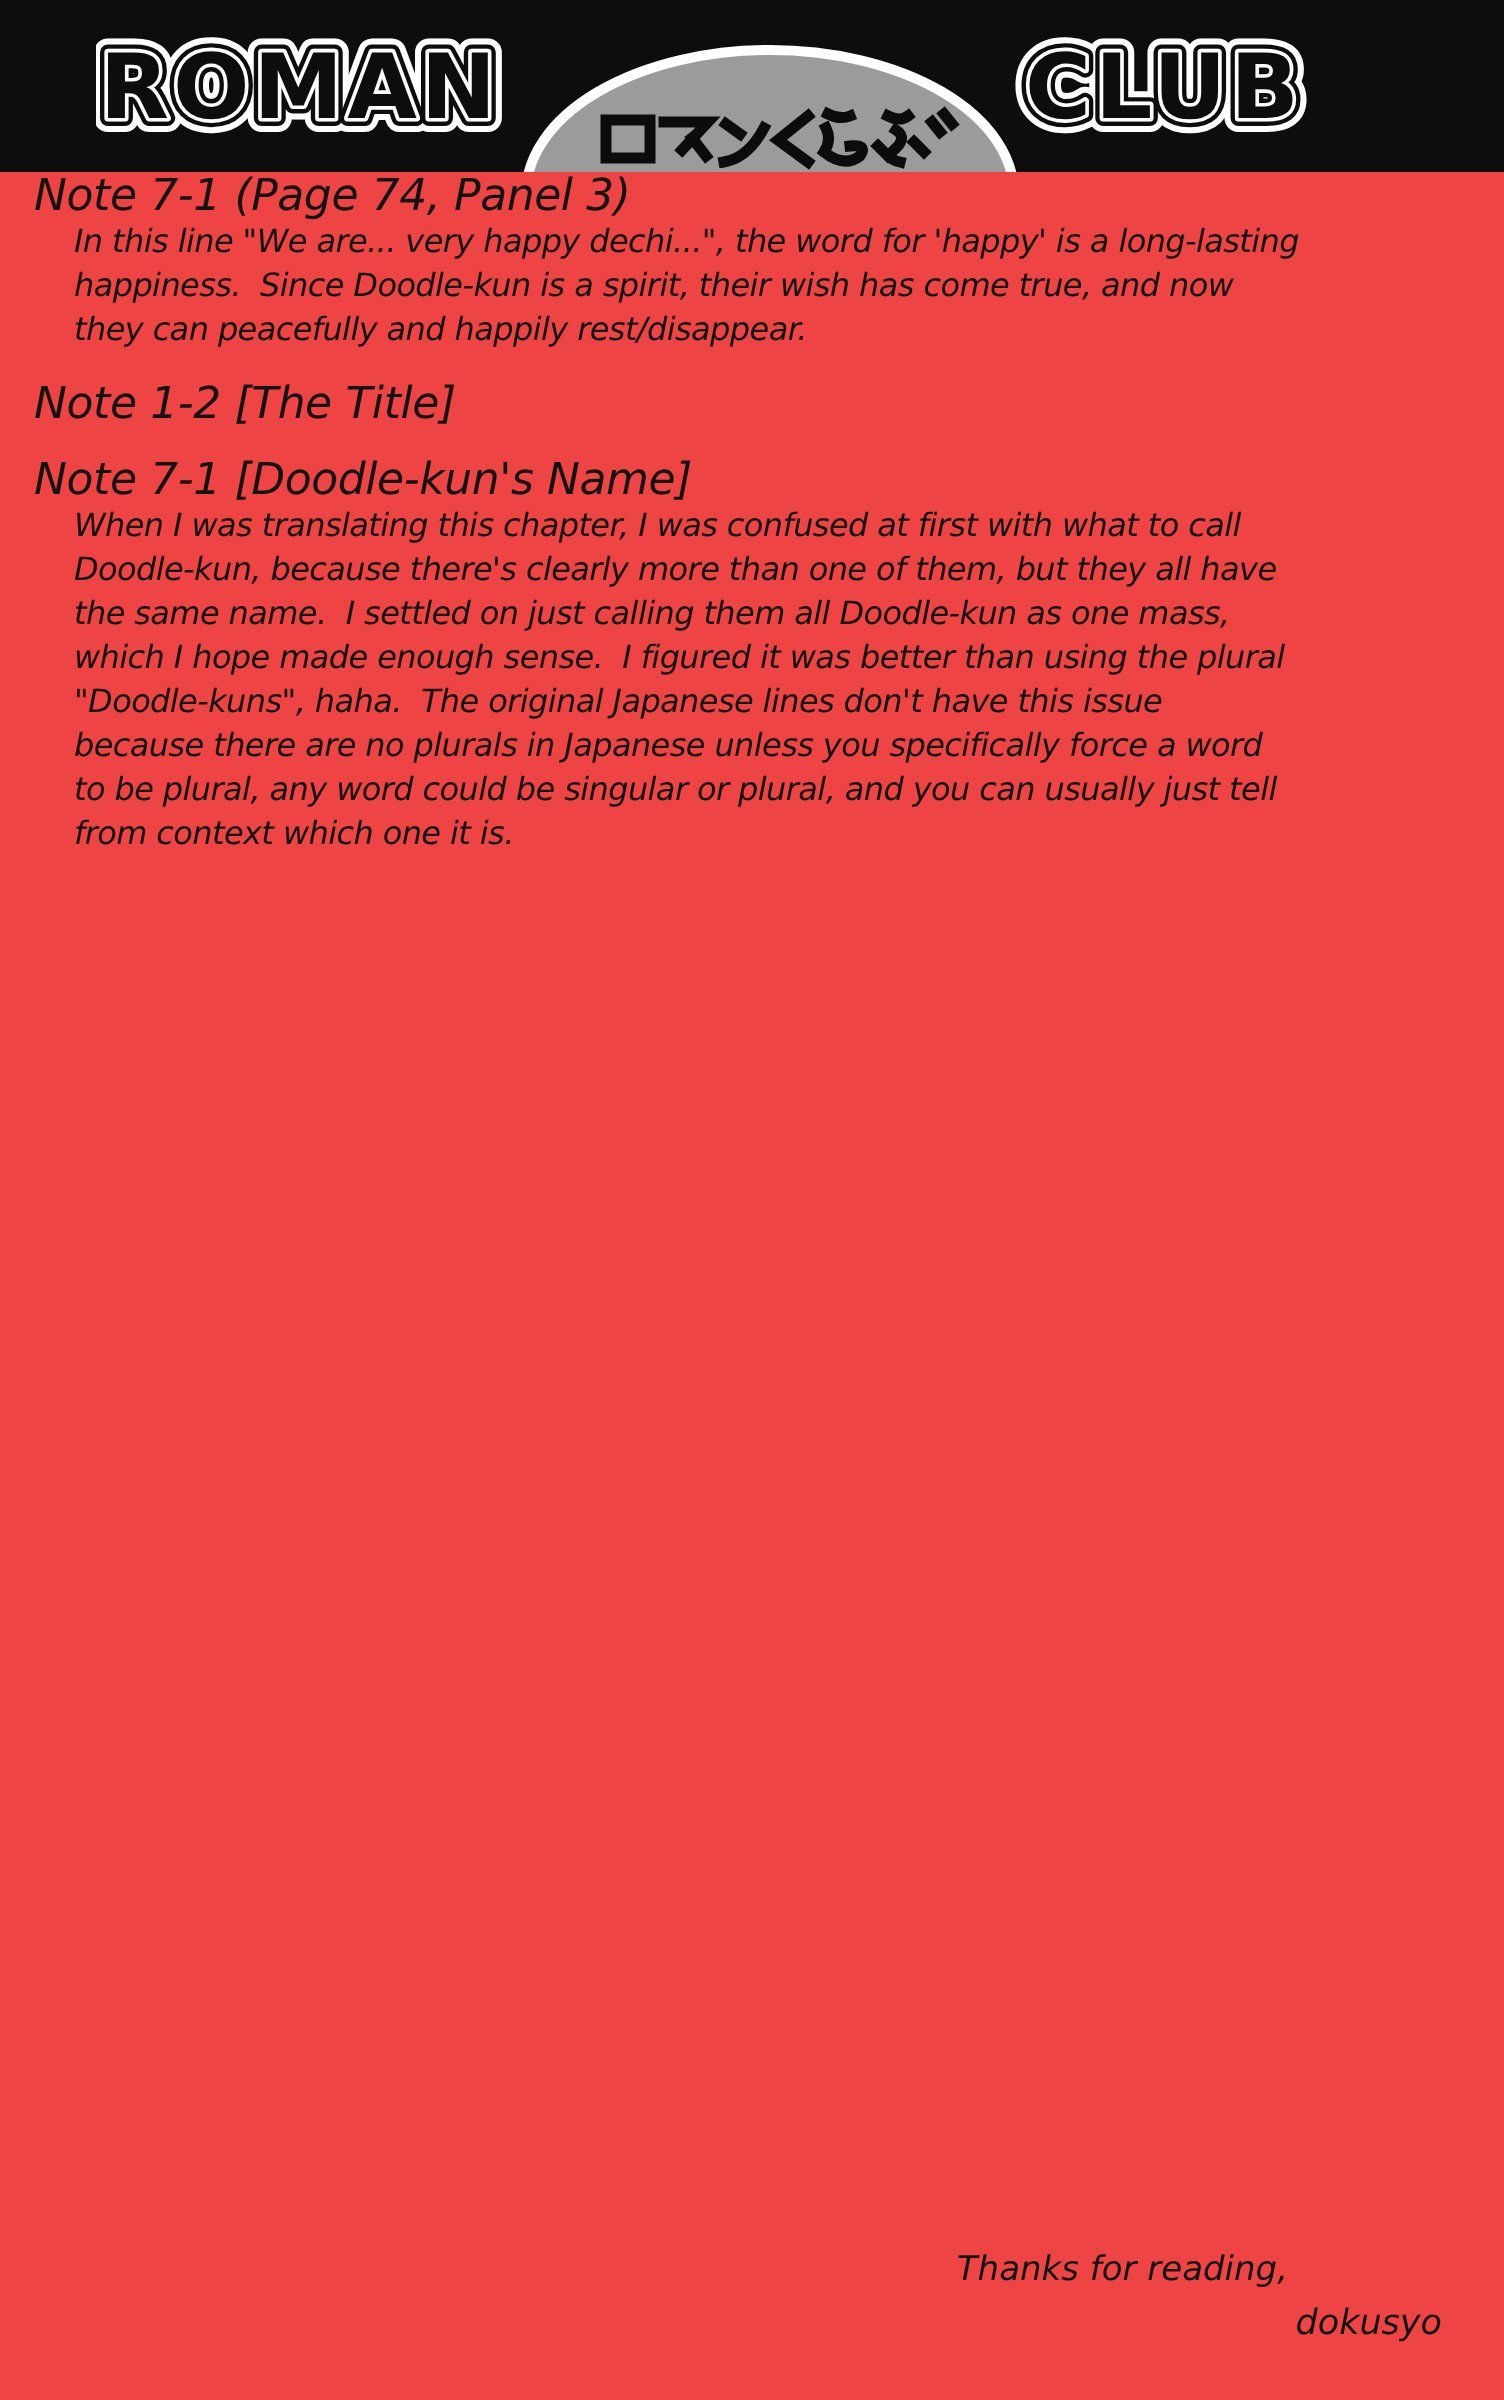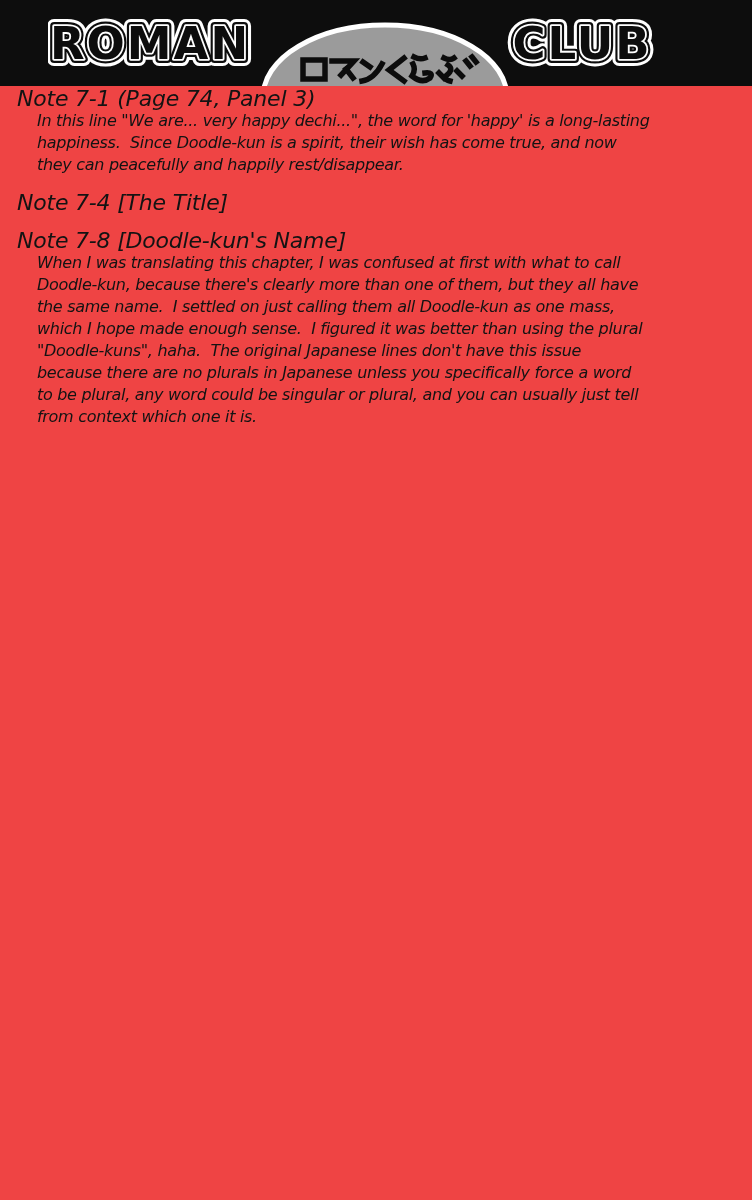--- a/index.html
+++ b/index.html
@@ -163,31 +163,35 @@
   <main class="notes">
 
     <section class="note">
       <h2 class="note-heading">Note 7-1 (Page 74, Panel 3)</h2>
       <p class="note-body">In this line "We are... very happy dechi...", the word for 'happy' is a long-lasting
 happiness.  Since Doodle-kun is a spirit, their wish has come true, and now
 they can peacefully and happily rest/disappear.</p>
     </section>
 
     <section class="note">
-      <h2 class="note-heading">Note 7-4 [The Title]</h2>
+      <h2 class="note-heading">Note 1-2 [The Title]</h2>
     </section>
 
     <section class="note">
-      <h2 class="note-heading">Note 7-8 [Doodle-kun's Name]</h2>
+      <h2 class="note-heading">Note 7-1 [Doodle-kun's Name]</h2>
       <p class="note-body">When I was translating this chapter, I was confused at first with what to call
 Doodle-kun, because there's clearly more than one of them, but they all have
 the same name.  I settled on just calling them all Doodle-kun as one mass,
 which I hope made enough sense.  I figured it was better than using the plural
 "Doodle-kuns", haha.  The original Japanese lines don't have this issue
 because there are no plurals in Japanese unless you specifically force a word
 to be plural, any word could be singular or plural, and you can usually just tell
 from context which one it is.</p>
     </section>
 
   </main>
 
+  <footer class="signoff">
+    <div class="thanks">Thanks for reading,</div>
+    <div class="signature">dokusyo</div>
+  </footer>
 
 </div>
 
 </body></html>

